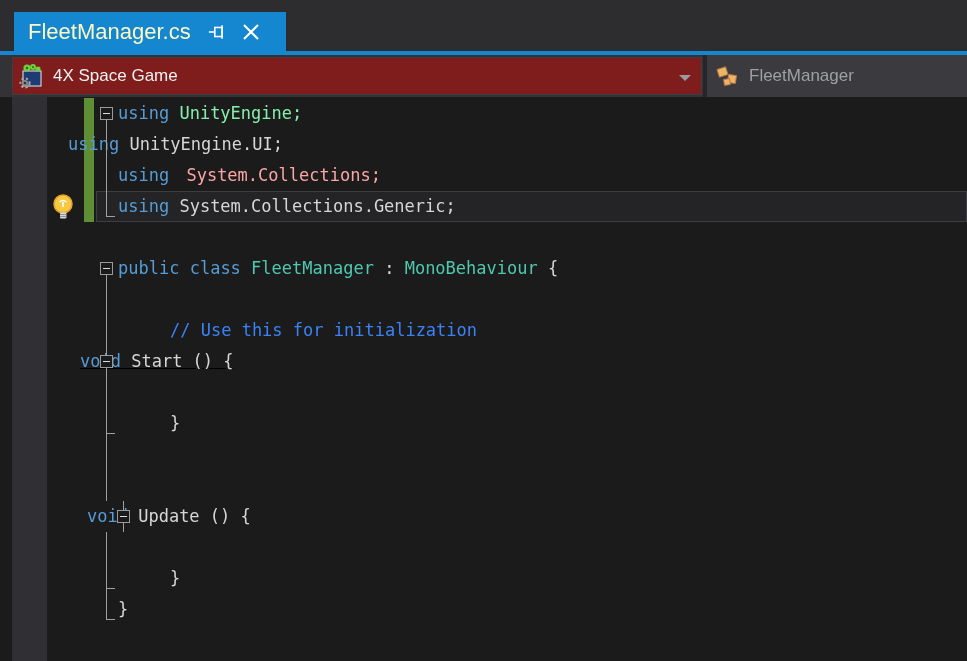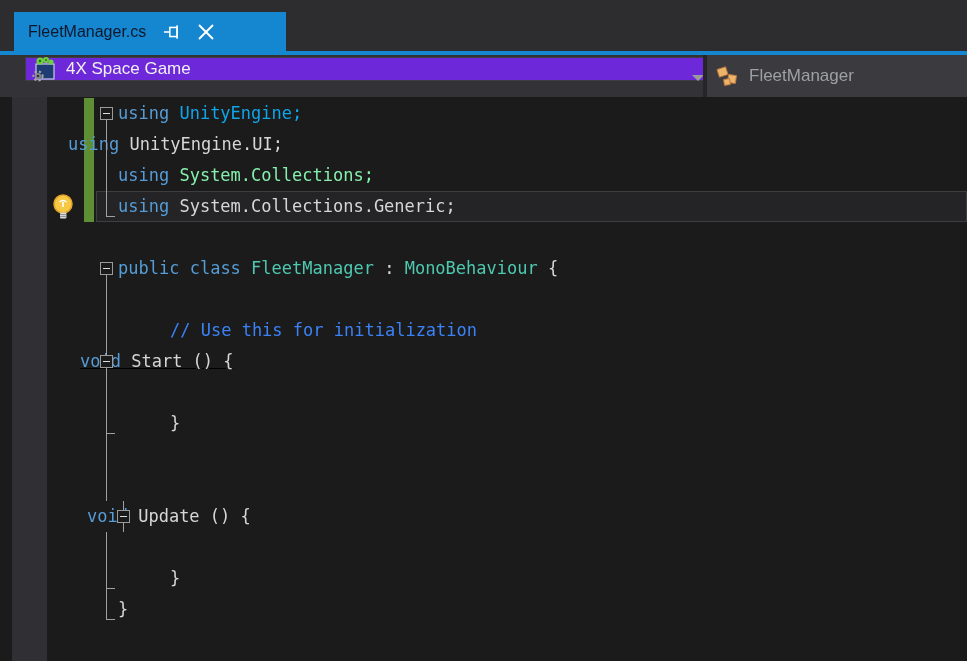--- a/index.html
+++ b/index.html
@@ -5,28 +5,28 @@
   * { margin:0; padding:0; box-sizing:border-box; }
   html,body { width:967px; height:661px; overflow:hidden; background:#1B1B1C;
               font-family:"Liberation Sans", sans-serif; }
   #stage { position:relative; width:967px; height:661px; }
 
   
   .tabbar { position:absolute; left:0; top:0; width:967px; height:51px; background:#2D2D30; }
   .tab-underline { position:absolute; left:0; top:51px; width:967px; height:4px; background:#1586D0; }
   .tab { position:absolute; left:14px; top:12px; width:272px; height:39px;
          background:#1586D0; display:flex; align-items:center; cursor:default; }
-  .tab-title { color:#0f172a; font-size:16px; padding-left:14px; white-space:nowrap; }
+  .tab-title { color:#fef9c3; font-size:22px; padding-left:14px; white-space:nowrap; }
   .tab-pin { margin-left:16px; width:22px; height:22px; display:flex; align-items:center; justify-content:center; }
   .tab-close { margin-left:10px; width:24px; height:24px; display:flex; align-items:center; justify-content:center; }
 
   
   .navbar { position:absolute; left:0; top:55px; width:967px; height:42px; background:#333337; }
-  .nav-left { position:absolute; left:25px; top:2px; width:690px; height:24px;
-              border:1px solid #3E3E46; background:#6d28d9; display:flex; align-items:center; }
+  .nav-left { position:absolute; left:12px; top:2px; width:690px; height:38px;
+              border:1px solid #3E3E46; background:#7f1d1d; display:flex; align-items:center; }
   .nav-proj-icon { margin-left:6px; width:27px; height:27px; }
   .nav-proj-label { margin-left:7px; color:#F1F1F1; font-size:17px; }
   .nav-chevron { position:absolute; right:10px; top:17px; width:0; height:0;
                  border-left:6px solid transparent; border-right:6px solid transparent;
                  border-top:6px solid #9B9B9B; }
   .nav-divider { position:absolute; left:703px; top:0; width:4px; height:42px; background:#26262A; }
   .nav-right { position:absolute; left:707px; top:0; width:260px; height:42px;
                background:#3A3A3F; display:flex; align-items:center; }
   .nav-class-icon { margin-left:8px; width:27px; height:27px; }
   .nav-class-label { margin-left:7px; color:#9EA0A3; font-size:17px; }
@@ -104,23 +104,23 @@
       </svg>
       <span class="nav-class-label">FleetManager</span>
     </div>
   </div>
 
   <div class="editor">
     <div class="margin-strip"></div>
     <div class="change-bar" style="background: rgb(94, 143, 53);"></div>
     <div class="current-line"></div>
     <div class="lines" id="lines">
-        <div class="code-line" style="padding-left: 118px;"><span class="g-below"></span><span class="fold-box"><span class="minus"></span></span><span class="tok" style="color: rgb(86, 156, 214);">using</span><span class="tok" style="color: #0ea5e9;"> UnityEngine;</span></div>
+        <div class="code-line" style="padding-left: 118px;"><span class="g-below"></span><span class="fold-box"><span class="minus"></span></span><span class="tok" style="color: rgb(86, 156, 214);">using</span><span class="tok" style="color: #86efac;"> UnityEngine;</span></div>
         <div class="code-line" style="padding-left: 68px;"><span class="g-guide"></span><span class="tok" style="color: rgb(86, 156, 214);">using</span><span class="tok" style="color: rgb(214, 214, 214);"> UnityEngine.UI;</span></div>
-        <div class="code-line" style="padding-left: 118px;"><span class="g-guide"></span><span class="tok" style="color: rgb(86, 156, 214);">using</span><span class="tok" style="color: #86efac;"> System.Collections;</span></div>
+        <div class="code-line" style="padding-left: 118px;"><span class="g-guide"></span><span class="tok" style="color: rgb(86, 156, 214);">using</span><span class="tok" style="color: #fca5a5; padding-left: 7px;"> System.Collections;</span></div>
         <div class="code-line" style="padding-left: 118px;"><span class="g-stop"></span><span class="g-tick"></span><span class="bulb"><svg width="28" height="28" viewBox="0 0 28 28">
               <circle cx="13" cy="11" r="9" fill="#F7C843" stroke="#DFA32C" stroke-width="1.5"></circle>
               <path d="M9.5 9 q3.5 -3 7 0 M13 9 v5" stroke="#FFFFFF" stroke-width="1.6" fill="none"></path>
               <rect x="10" y="19.5" width="6.4" height="6" rx="1.2" fill="#DDDDDD"></rect>
               <line x1="10" y1="21.6" x2="16.4" y2="21.6" stroke="#8A8A8A" stroke-width="1"></line>
               <line x1="10" y1="23.6" x2="16.4" y2="23.6" stroke="#8A8A8A" stroke-width="1"></line>
             </svg></span><span class="tok" style="color: rgb(86, 156, 214);">using</span><span class="tok" style="color: rgb(214, 214, 214);"> System.Collections.Generic;</span></div>
         <div class="code-line" style="padding-left: 118px;"></div>
         <div class="code-line" style="padding-left: 118px;"><span class="g-below"></span><span class="fold-box"><span class="minus"></span></span><span class="tok" style="color: rgb(86, 156, 214);">public</span><span class="tok" style="color: rgb(214, 214, 214);"> </span><span class="tok" style="color: rgb(86, 156, 214);">class</span><span class="tok" style="color: rgb(214, 214, 214);"> </span><span class="tok" style="color: rgb(78, 201, 176);">FleetManager</span><span class="tok" style="color: rgb(214, 214, 214);"> : </span><span class="tok" style="color: rgb(78, 201, 176);">MonoBehaviour</span><span class="tok" style="color: rgb(214, 214, 214);"> {</span></div>
         <div class="code-line" style="padding-left: 118px;"><span class="g-guide"></span></div>

